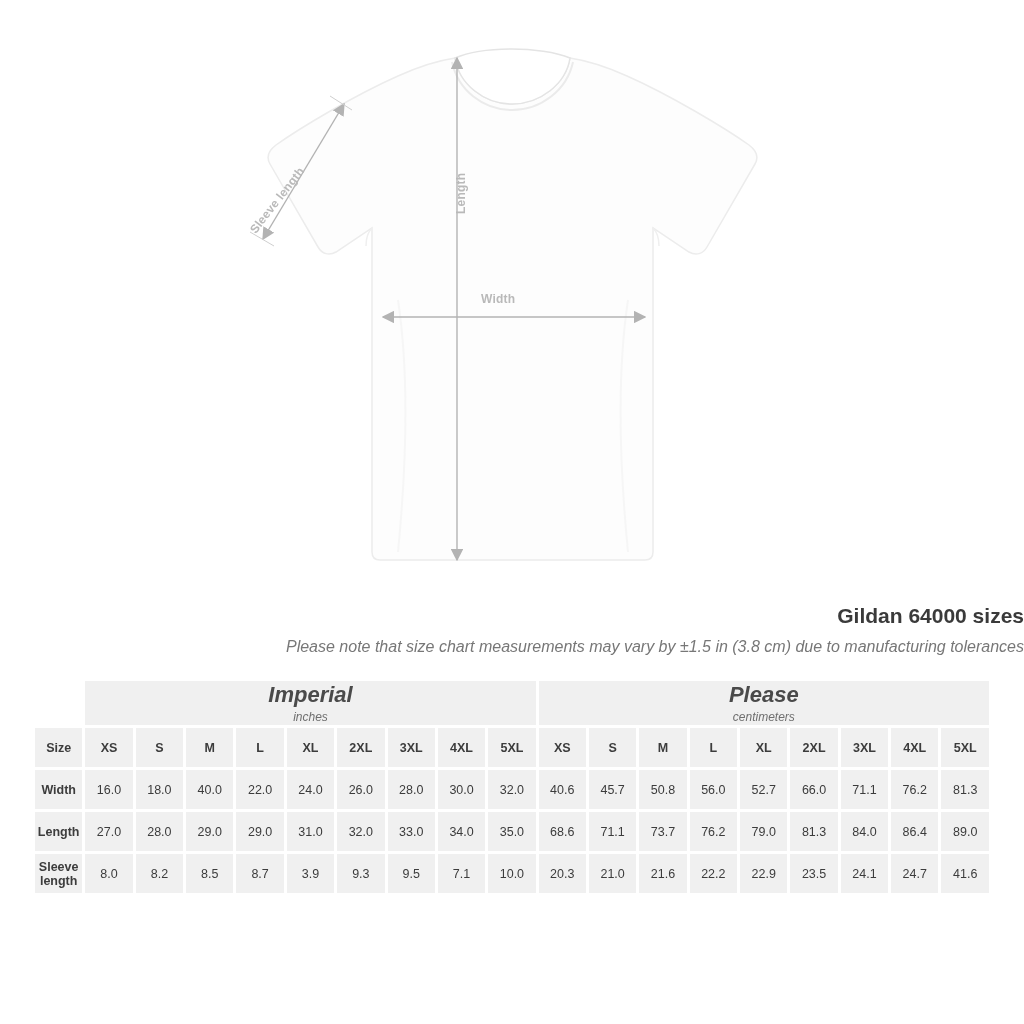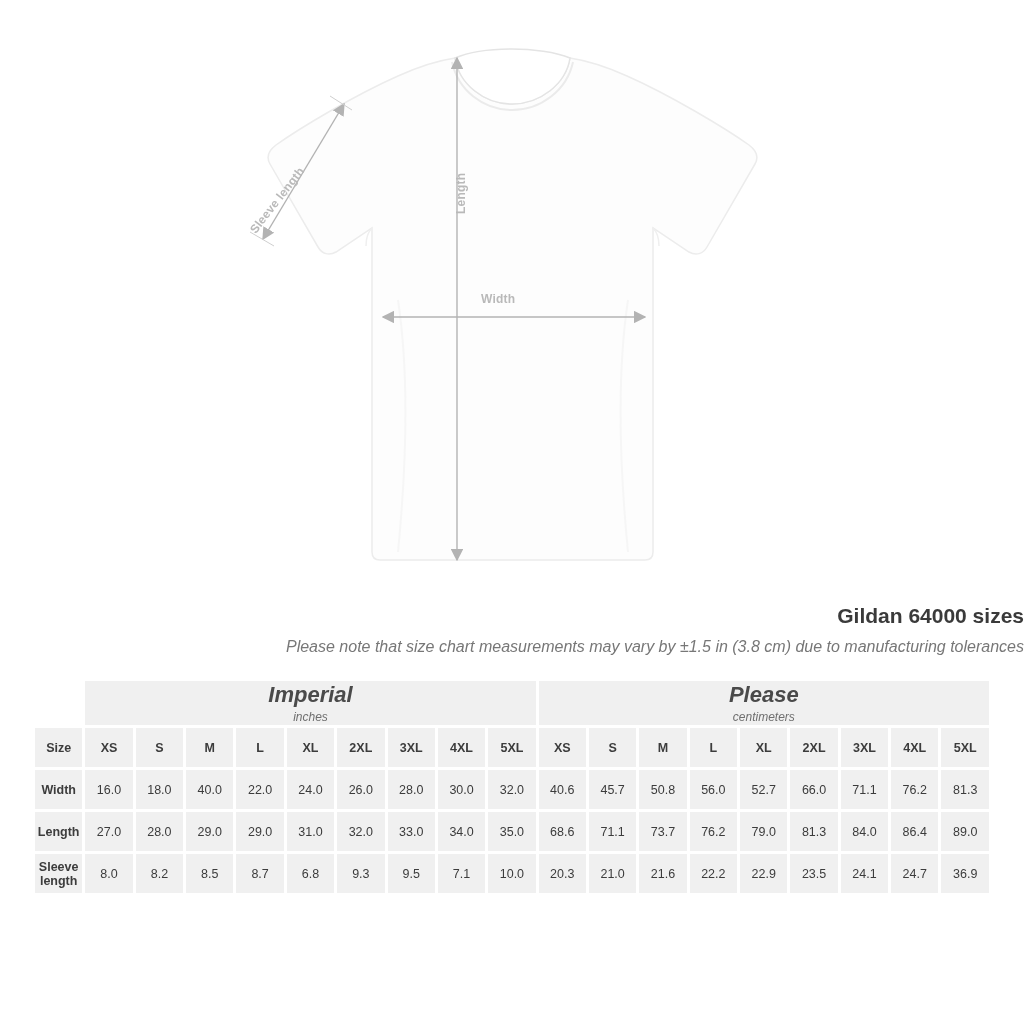--- a/index.html
+++ b/index.html
@@ -281,32 +281,32 @@
           <td class="val">86.4</td>
           <td class="val">89.0</td>
         </tr>
 
         <tr>
           <td class="row-head">Sleeve length</td>
           <td class="val">8.0</td>
           <td class="val">8.2</td>
           <td class="val">8.5</td>
           <td class="val">8.7</td>
-          <td class="val">6.8</td>
+          <td class="val">3.9</td>
           <td class="val">9.3</td>
           <td class="val">9.5</td>
           <td class="val">7.1</td>
           <td class="val">10.0</td>
           <td class="val">20.3</td>
           <td class="val">21.0</td>
           <td class="val">21.6</td>
           <td class="val">22.2</td>
           <td class="val">22.9</td>
           <td class="val">23.5</td>
           <td class="val">24.1</td>
           <td class="val">24.7</td>
-          <td class="val">36.9</td>
+          <td class="val">41.6</td>
         </tr>
       </tbody>
     </table>
   </div>
 
 </div>
 
 </body></html>

